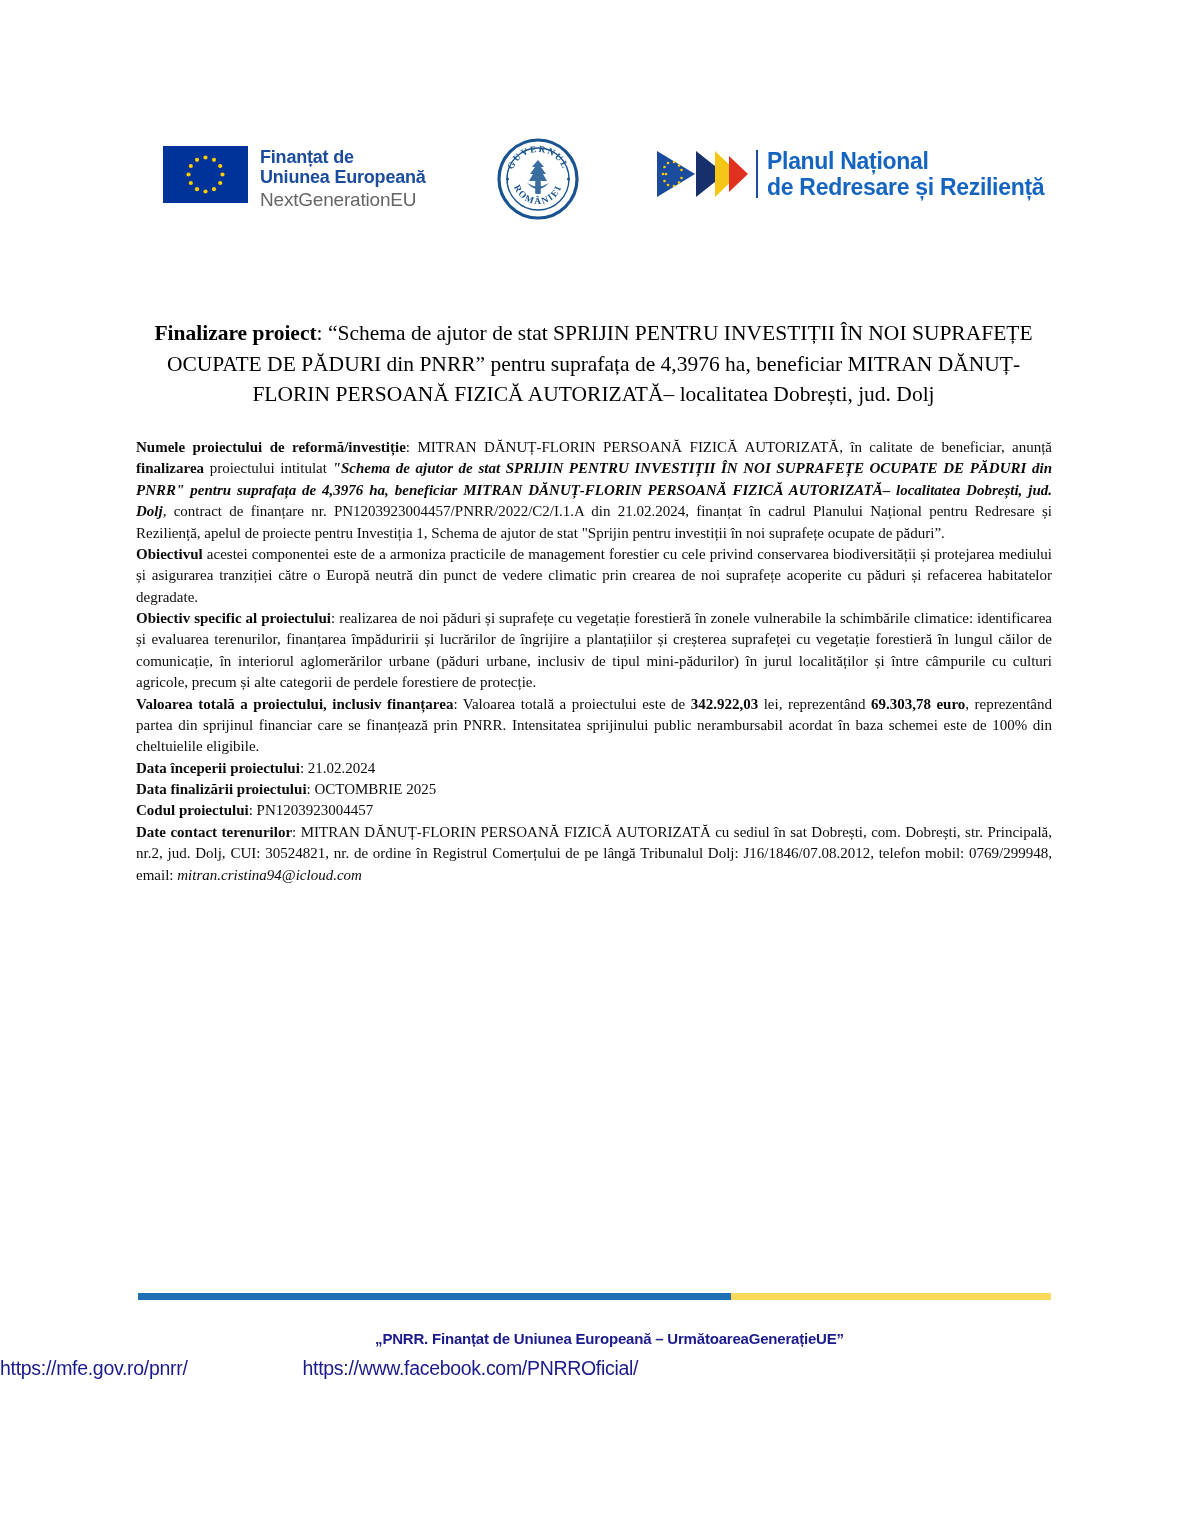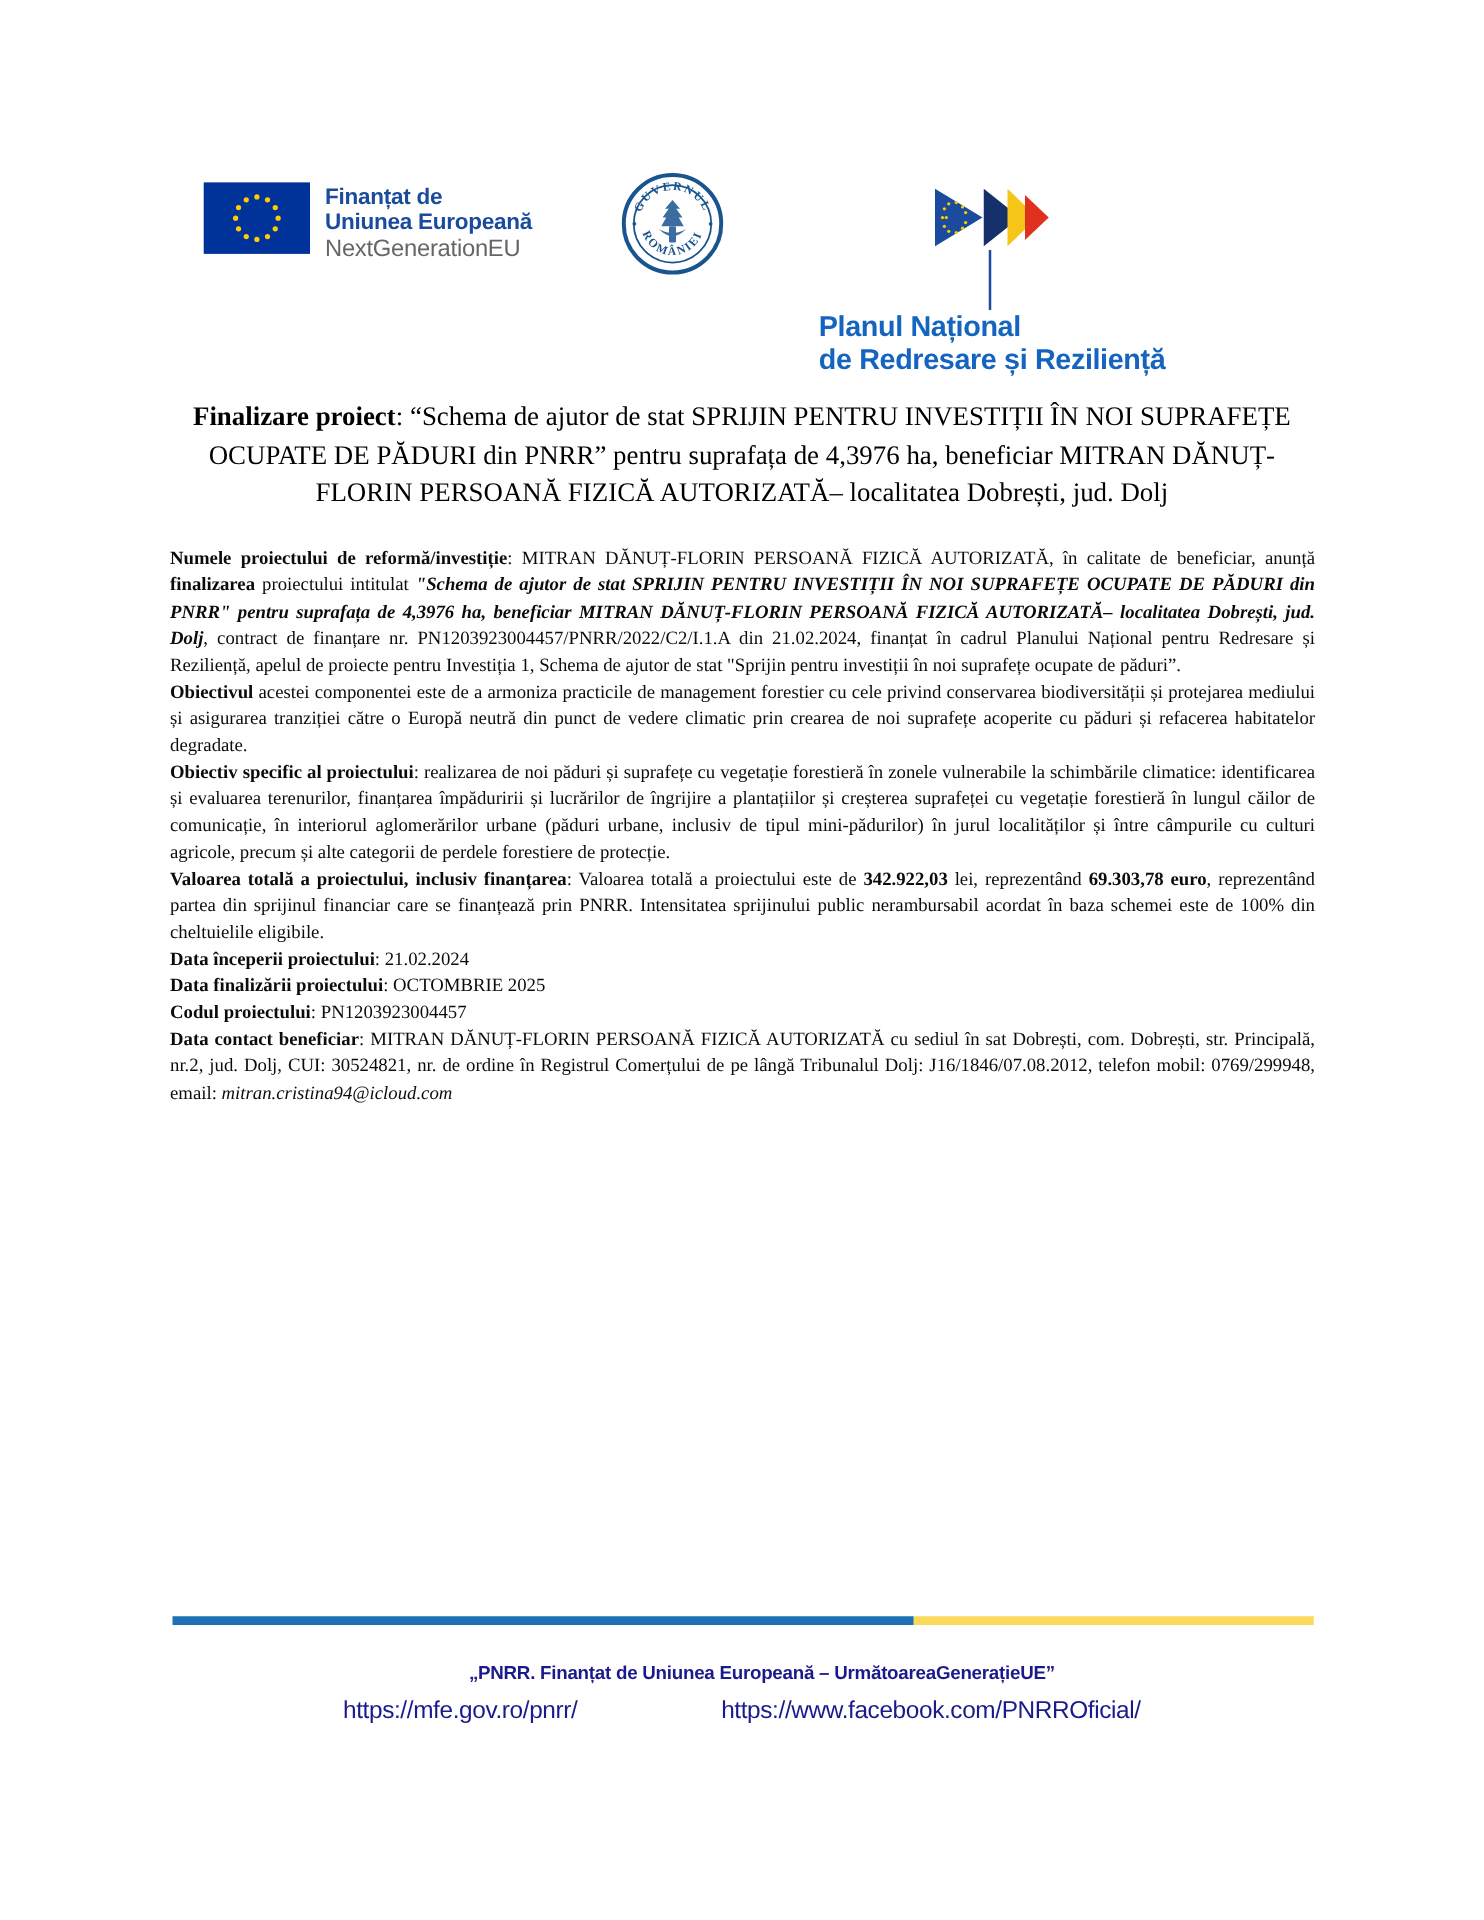--- a/index.html
+++ b/index.html
@@ -77,21 +77,20 @@
     width: 82px;
     height: 82px;
   }
 
   .logo-pnrr {
     position: absolute;
     left: 655px;
     top: 10px;
     display: flex;
     align-items: center;
-    flex-direction: column;
   }
   .pnrr-marks {
     width: 95px;
     height: 52px;
     flex: none;
   }
   .pnrr-divider {
     width: 2px;
     height: 48px;
     background: #1a4b9c;
@@ -195,21 +194,21 @@
     font-size: 15px;
     color: #1a1a8c;
     letter-spacing: -0.2px;
     margin-left: 16px;
   }
   .footer-links {
     position: absolute;
     left: 0;
     top: 1357px;
     width: 1187px;
-    text-align: center;
+    text-align: left;
     font-family: "Liberation Sans", sans-serif;
     font-size: 19.5px;
     color: #1a1a8c;
     letter-spacing: -0.3px;
   }
   .footer-links .lnk { display: inline-block; }
   .footer-gap { display: inline-block; width: 115px; }
 </style>
 </head>
 <body>
@@ -310,21 +309,21 @@
     <p class="p"><b>Obiectiv specific al proiectului</b><span>: realizarea de noi păduri și suprafețe cu vegetație forestieră în zonele vulnerabile la schimbările climatice: identificarea și evaluarea terenurilor, finanțarea împăduririi și lucrărilor de îngrijire a plantațiilor și creșterea suprafeței cu vegetație forestieră în lungul căilor de comunicație, în interiorul aglomerărilor urbane (păduri urbane, inclusiv de tipul mini-pădurilor) în jurul localităților și între câmpurile cu culturi agricole, precum și alte categorii de perdele forestiere de protecție.</span></p>
 
     <p class="p"><b>Valoarea totală a proiectului, inclusiv finanțarea</b><span>: Valoarea totală a proiectului este de </span><b>342.922,03</b><span> lei, reprezentând </span><b>69.303,78 euro</b><span>, reprezentând partea din sprijinul financiar care se finanțează prin PNRR. Intensitatea sprijinului public nerambursabil acordat în baza schemei este de 100% din cheltuielile eligibile.</span></p>
 
     <p class="p"><b>Data începerii proiectului</b><span>: 21.02.2024</span></p>
 
     <p class="p"><b>Data finalizării proiectului</b><span>: OCTOMBRIE 2025</span></p>
 
     <p class="p"><b>Codul proiectului</b><span>: PN1203923004457</span></p>
 
-    <p class="p"><b>Data contact beneficiar</b><span>: MITRAN DĂNUȚ-FLORIN PERSOANĂ FIZICĂ AUTORIZATĂ  cu sediul în sat Dobrești, com. Dobrești, str. Principală, nr.2,  jud. Dolj, CUI:  30524821,  nr. de ordine în Registrul Comerțului de pe lângă Tribunalul Dolj:  J16/1846/07.08.2012, telefon mobil:  0769/299948, email: </span><span class="em-mail">mitran.cristina94@icloud.com</span></p>
+    <p class="p"><b>Date contact terenurilor</b><span>: MITRAN DĂNUȚ-FLORIN PERSOANĂ FIZICĂ AUTORIZATĂ  cu sediul în sat Dobrești, com. Dobrești, str. Principală, nr.2,  jud. Dolj, CUI:  30524821,  nr. de ordine în Registrul Comerțului de pe lângă Tribunalul Dolj:  J16/1846/07.08.2012, telefon mobil:  0769/299948, email: </span><span class="em-mail">mitran.cristina94@icloud.com</span></p>
   </div>
 
 
   <div class="bar">
     <div class="bar-blue"></div>
     <div class="bar-yellow"></div>
   </div>
 
   <div class="footer-title">„PNRR. Finanțat de Uniunea Europeană – UrmătoareaGenerațieUE”</div>
   <div class="footer-links"><span class="lnk">https://mfe.gov.ro/pnrr/</span><span class="footer-gap"></span><span class="lnk">https://www.facebook.com/PNRROficial/</span></div>

